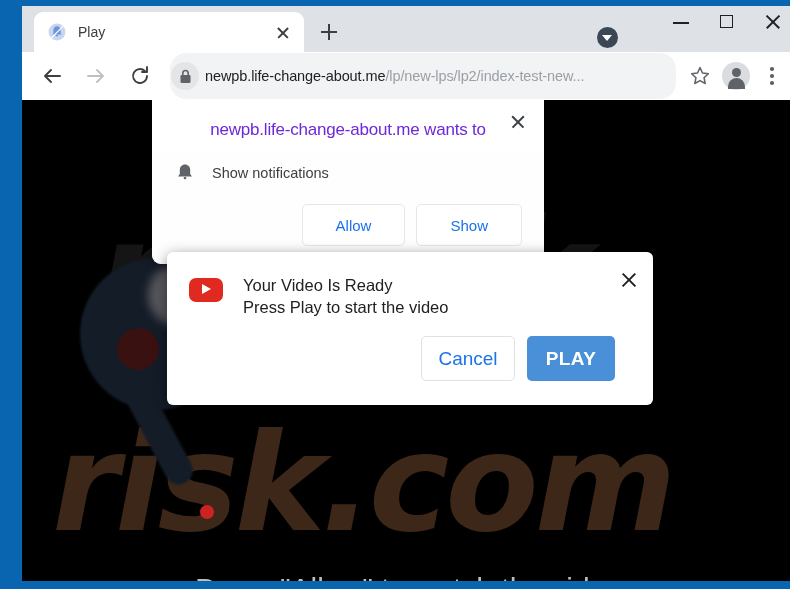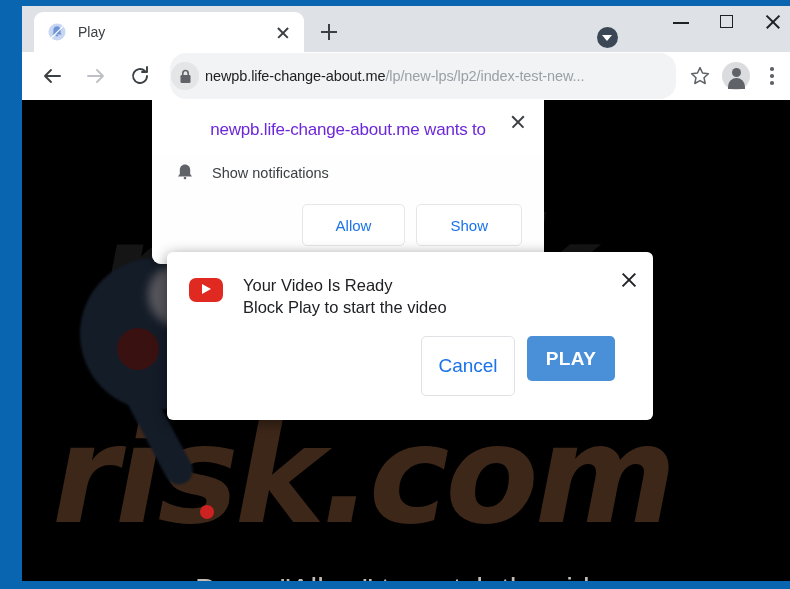--- a/index.html
+++ b/index.html
@@ -258,21 +258,21 @@
     color: #3a2418;
     white-space: nowrap;
     letter-spacing: -4px;
   }
   .wm-top {
     left: 74px; top: 86px;
     font-size: 152px;
     color: #151515;
   }
   .wm-bottom {
-    left: 30px; top: 296px;
+    left: 30px; top: 304px;
     font-size: 136px;
     color: #3d2719;
   }
   .magnifier {
     position: absolute;
     left: 58px; top: 158px;
     width: 152px; height: 152px;
     border-radius: 50%;
     background: #141c28;
     filter: blur(1px);
@@ -454,21 +454,21 @@
   .vd-x::before { transform: rotate(45deg); }
   .vd-x::after  { transform: rotate(-45deg); }
   .vd-actions {
     display: flex;
     justify-content: flex-end;
     gap: 12px;
     padding: 14px 38px 24px 0;
   }
   .btn-cancel {
     min-width: 94px;
-    height: 60px;
+    height: 45px;
     border: 1px solid #dfe1e5;
     border-radius: 5px;
     background: #ffffff;
     color: #1a73e8;
     font-size: 19px;
     display: flex;
     align-items: center;
     justify-content: center;
     box-sizing: border-box;
   }
@@ -609,21 +609,21 @@
             <div class="btn-outline">Show</div>
           </div>
         </div>
       </div>
 
       <div class="video-dialog">
         <div class="vd-head">
           <span class="yt-icon"></span>
           <span class="vd-lines">
             <div class="vd-line1">Your Video Is Ready</div>
-            <div class="vd-line2">Block Play to start the video</div>
+            <div class="vd-line2">Press Play to start the video</div>
           </span>
           <span class="vd-x"></span>
         </div>
         <div class="vd-actions">
           <div class="btn-cancel">Cancel</div>
           <div class="btn-play">PLAY</div>
         </div>
       </div>
 
     </div>

